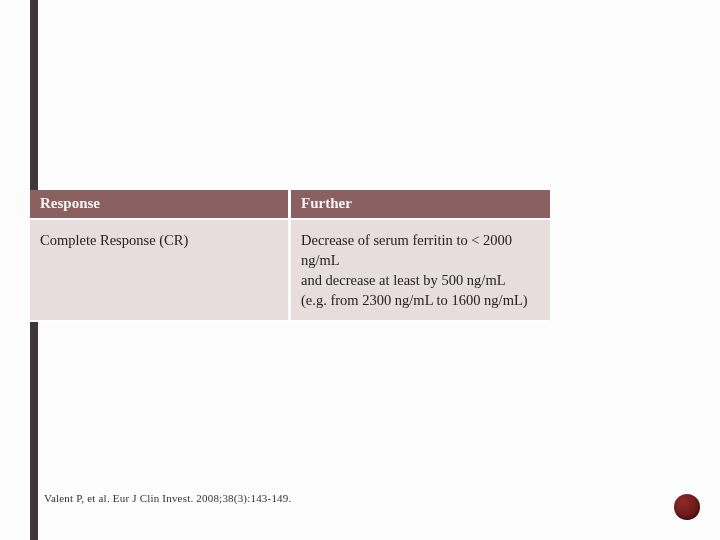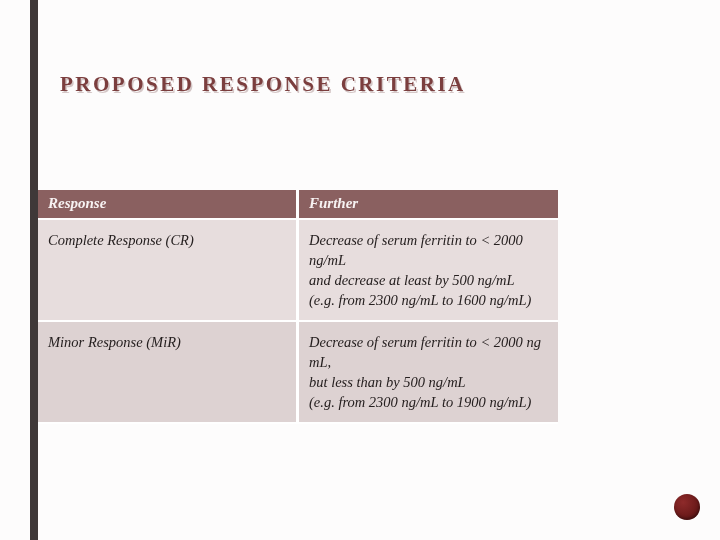--- a/index.html
+++ b/index.html
@@ -28,25 +28,24 @@
     font-size: 21px;
     font-weight: bold;
     letter-spacing: 2.5px;
     line-height: 1.55;
     text-transform: uppercase;
     text-shadow: 1.5px 1.5px 0 rgba(90, 40, 40, 0.25);
   }
   .title .title-line { display: block; }
   .criteria-table {
     position: absolute;
-    left: 38px; top: 190px;
+    left: 30px; top: 190px;
     width: 520px;
     border-collapse: collapse;
     table-layout: fixed;
-    font-style: italic;
   }
   .criteria-table th, .criteria-table td {
     border-bottom: 2px solid #ffffff;
     vertical-align: top;
     text-align: left;
   }
   .criteria-table th:first-child,
   .criteria-table td:first-child {
     width: 238px;
     border-right: 3px solid #ffffff;
@@ -85,42 +84,36 @@
   }
 </style>
 </head>
 <body>
 
 <div class="slide">
 
   <div class="accent-bar"></div>
 
   <h1 class="title">
-    <span class="title-line">PROPOSED RESPONSE CRITERIA</span>
   </h1>
 
   <table class="criteria-table">
     <thead>
       <tr>
         <th>Response</th>
         <th>Further</th>
       </tr>
     </thead>
     <tbody>
       <tr class="band-a">
         <td>Complete Response (CR)</td>
         <td>Decrease of serum ferritin to &lt; 2000 ng/mL
 and decrease at least by 500 ng/mL
 (e.g. from 2300 ng/mL to 1600 ng/mL)</td>
       </tr>
-      <tr class="band-b">
-        <td>Minor Response (MiR)</td>
-        <td>Decrease of serum ferritin to &lt; 2000 ng mL,
-but less than by 500 ng/mL
-(e.g. from 2300 ng/mL to 1900 ng/mL)</td>
-      </tr>
     </tbody>
   </table>
 
+  <div class="citation">Valent P, et al. Eur J Clin Invest. 2008;38(3):143-149.</div>
 
   <div class="page-dot"></div>
 
 </div>
 
 </body></html>

